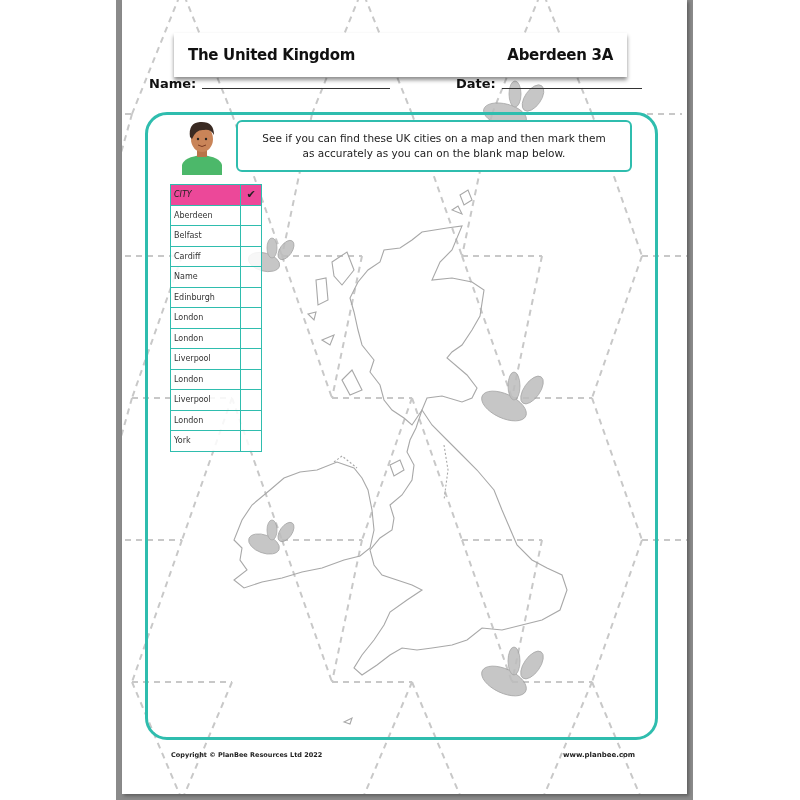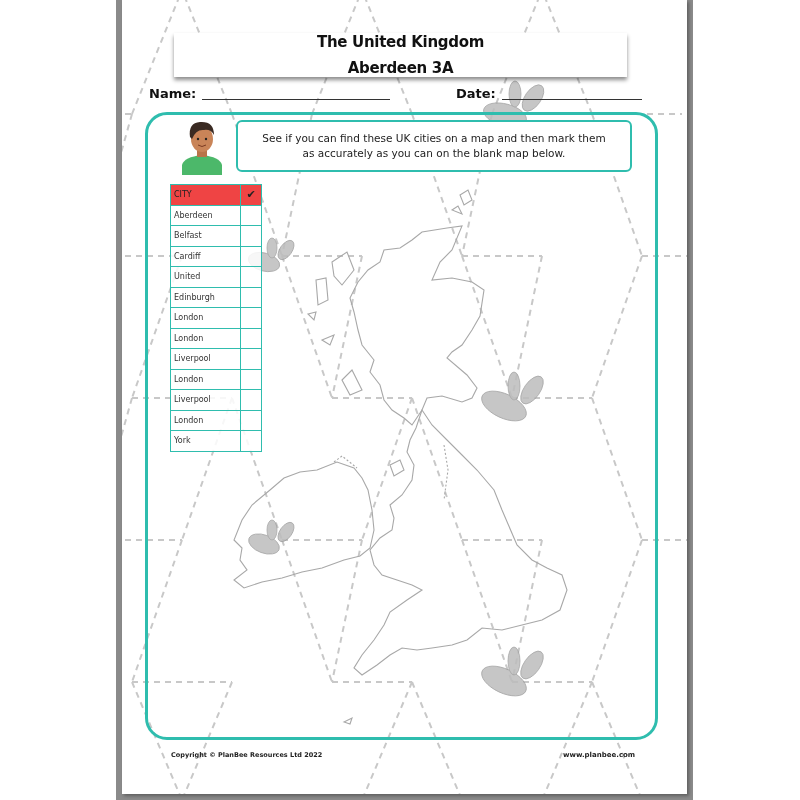--- a/index.html
+++ b/index.html
@@ -1,32 +1,32 @@
 <!DOCTYPE html>
 <html><head>
 <meta charset="utf-8">
 <style>
   html, body { margin:0; padding:0; }
   body { width:800px; height:800px; background:#ffffff; position:relative; overflow:hidden; font-family:"DejaVu Sans", sans-serif; }
   .page-frame { position:absolute; left:116px; top:0; width:577px; height:800px; background:#8a8a8a; }
   .paper { position:absolute; left:122px; top:0; width:565px; height:794px; background:#ffffff; box-shadow: 2px 2px 3px rgba(0,0,0,0.3); overflow:hidden; }
   .hexgrid { position:absolute; left:0; top:0; width:565px; height:794px; }
-  .title-bar { position:absolute; left:52px; top:33px; width:453px; height:44px; background:#fff; box-shadow:0 3px 4px rgba(0,0,0,0.45); display:flex; justify-content:space-between; align-items:center; padding:0 14px; box-sizing:border-box;flex-direction:column; }
+  .title-bar { position:absolute; left:52px; top:33px; width:453px; height:44px; background:#fff; box-shadow:0 3px 4px rgba(0,0,0,0.45); display:flex; justify-content:space-between; align-items:center; padding:0 14px; box-sizing:border-box; }
   .title-bar span { font-family:"DejaVu Sans", sans-serif; font-weight:bold; font-size:15px; color:#111; letter-spacing:-0.3px; }
-  .line-row { position:absolute; top:86px; font-family:"DejaVu Sans", sans-serif; font-weight:bold; font-size:13px; color:#111; display:flex; align-items:center; }
+  .line-row { position:absolute; top:76px; font-family:"DejaVu Sans", sans-serif; font-weight:bold; font-size:13px; color:#111; display:flex; align-items:flex-start; }
   .line-row .rule { display:inline-block; border-bottom:1.2px solid #333; height:12px; margin-left:6px; }
   .main-box { position:absolute; left:23px; top:112px; width:513px; height:628px; border:3px solid #2fbdae; border-radius:22px; box-sizing:border-box; }
   .avatar { position:absolute; left:56px; top:117px; width:48px; height:58px; }
   .bubble { position:absolute; left:114px; top:120px; width:396px; height:52px; border:2px solid #2fbdae; border-radius:6px; background:#fff; box-sizing:border-box; display:flex; align-items:center; justify-content:center; text-align:center; font-family:"DejaVu Sans", sans-serif; font-size:10.5px; line-height:15px; color:#222; padding:0 24px; }
   .bubble-tail { position:absolute; left:104px; top:135px; width:0; height:0; }
   .city-table { position:absolute; left:48px; top:184px; border-collapse:collapse; font-family:"DejaVu Sans", sans-serif; font-size:8px; color:#333; }
   .city-table td { border:1.5px solid #2fbdae; height:19.5px; padding:0 3px; background:rgba(255,255,255,0.85); }
   .city-table td.name { width:63px; }
   .city-table td.check { width:14px; text-align:center; }
-  .city-table tr.head td { background:#ef4444; color:#222; font-size:8px; }
+  .city-table tr.head td { background:#ec4899; color:#222; font-size:8px;font-style:italic; }
   .city-table tr.head td.check { font-size:11px; font-weight:bold; }
   .footer-left { position:absolute; left:49px; top:751px; font-family:"DejaVu Sans", sans-serif; font-weight:bold; font-size:6.5px; color:#222; }
   .footer-right { position:absolute; left:441px; top:751px; font-family:"DejaVu Sans", sans-serif; font-weight:bold; font-size:7px; color:#222; }
   .map { position:absolute; left:0; top:0; width:565px; height:794px; }
   .bee { position:absolute; }
 </style>
 </head>
 <body>
 
 <div class="page-frame"></div>
@@ -152,21 +152,21 @@
         </tr>
     <tr>
           <td class="name">Belfast</td>
           <td class="check"></td>
         </tr>
     <tr>
           <td class="name">Cardiff</td>
           <td class="check"></td>
         </tr>
     <tr>
-          <td class="name">United</td>
+          <td class="name">Name</td>
           <td class="check"></td>
         </tr>
     <tr>
           <td class="name">Edinburgh</td>
           <td class="check"></td>
         </tr>
     <tr>
           <td class="name">London</td>
           <td class="check"></td>
         </tr>

